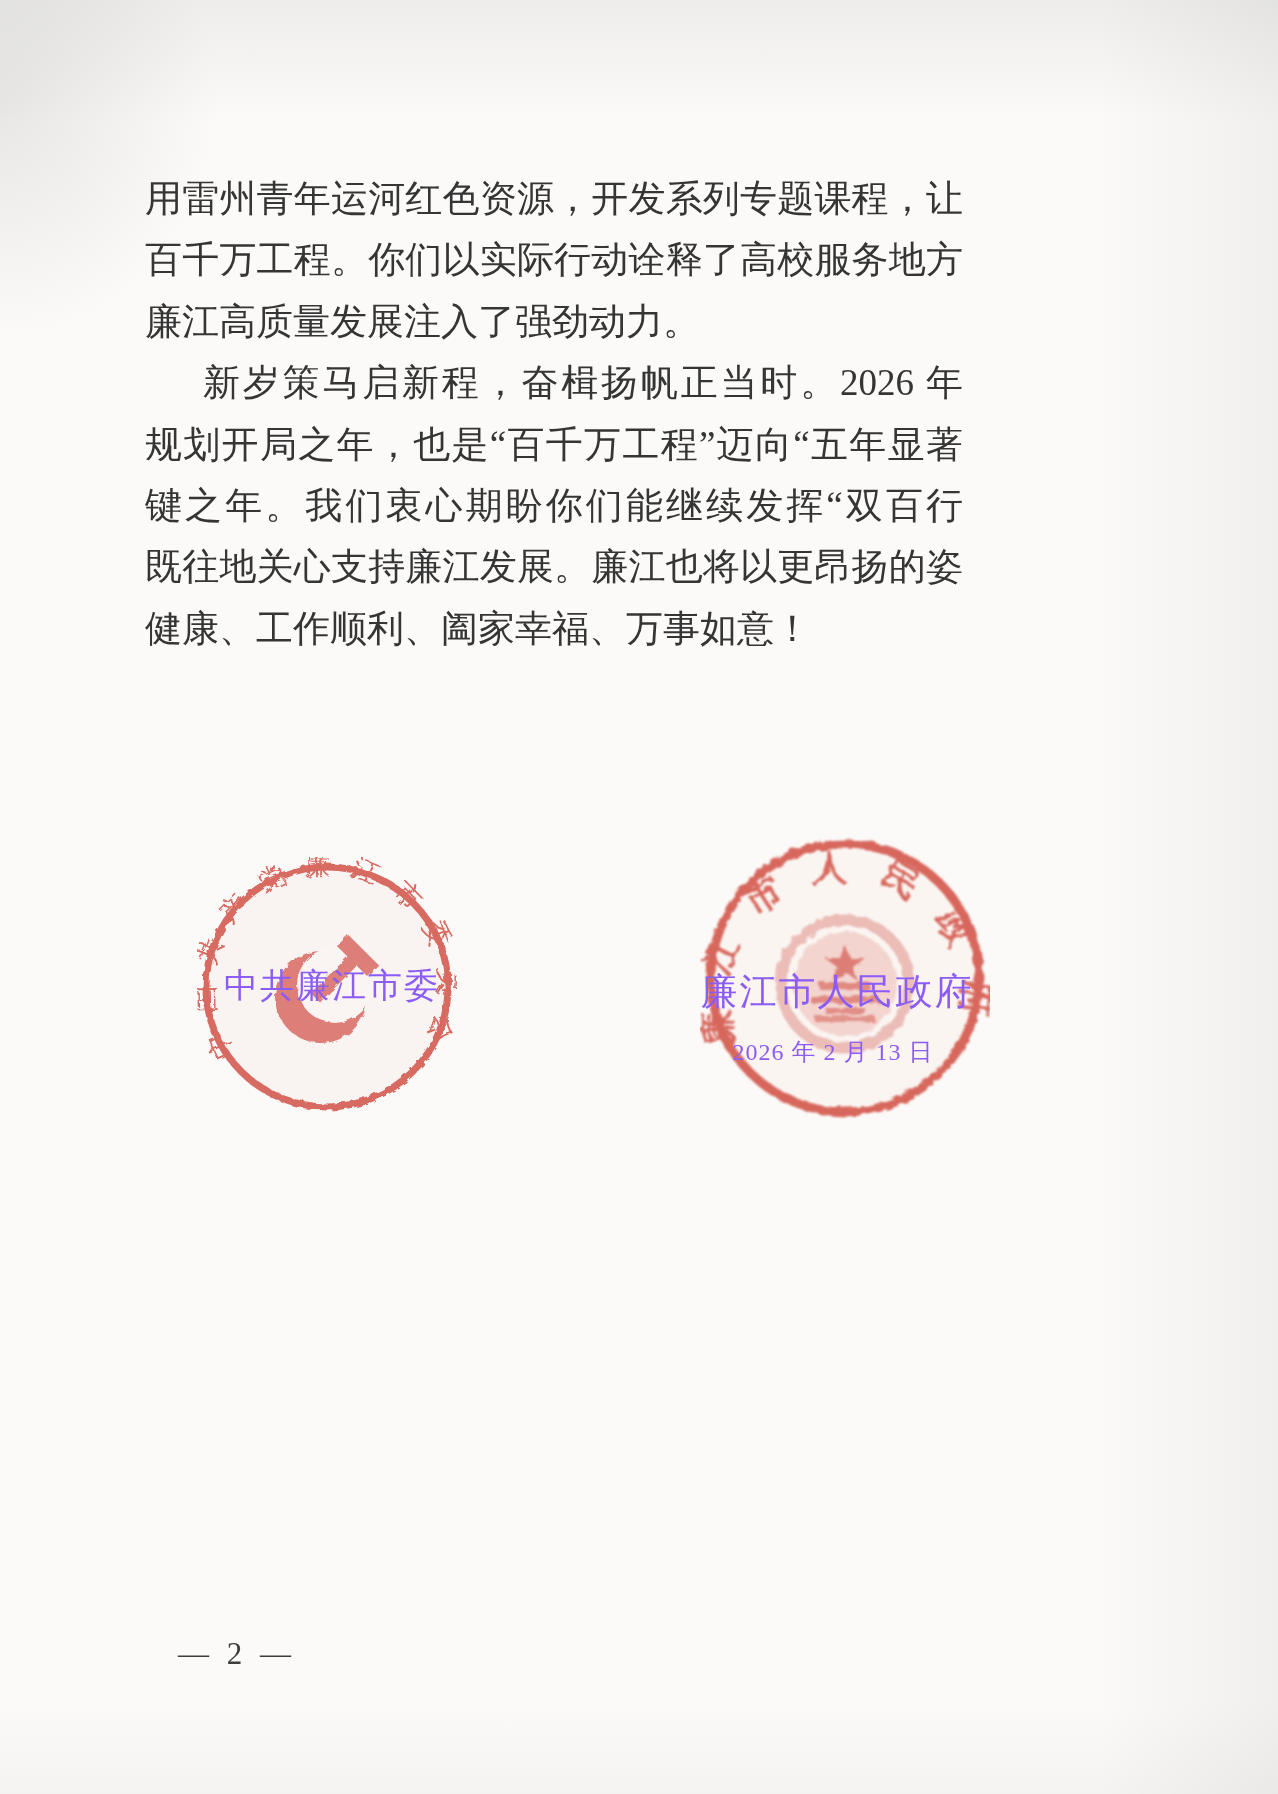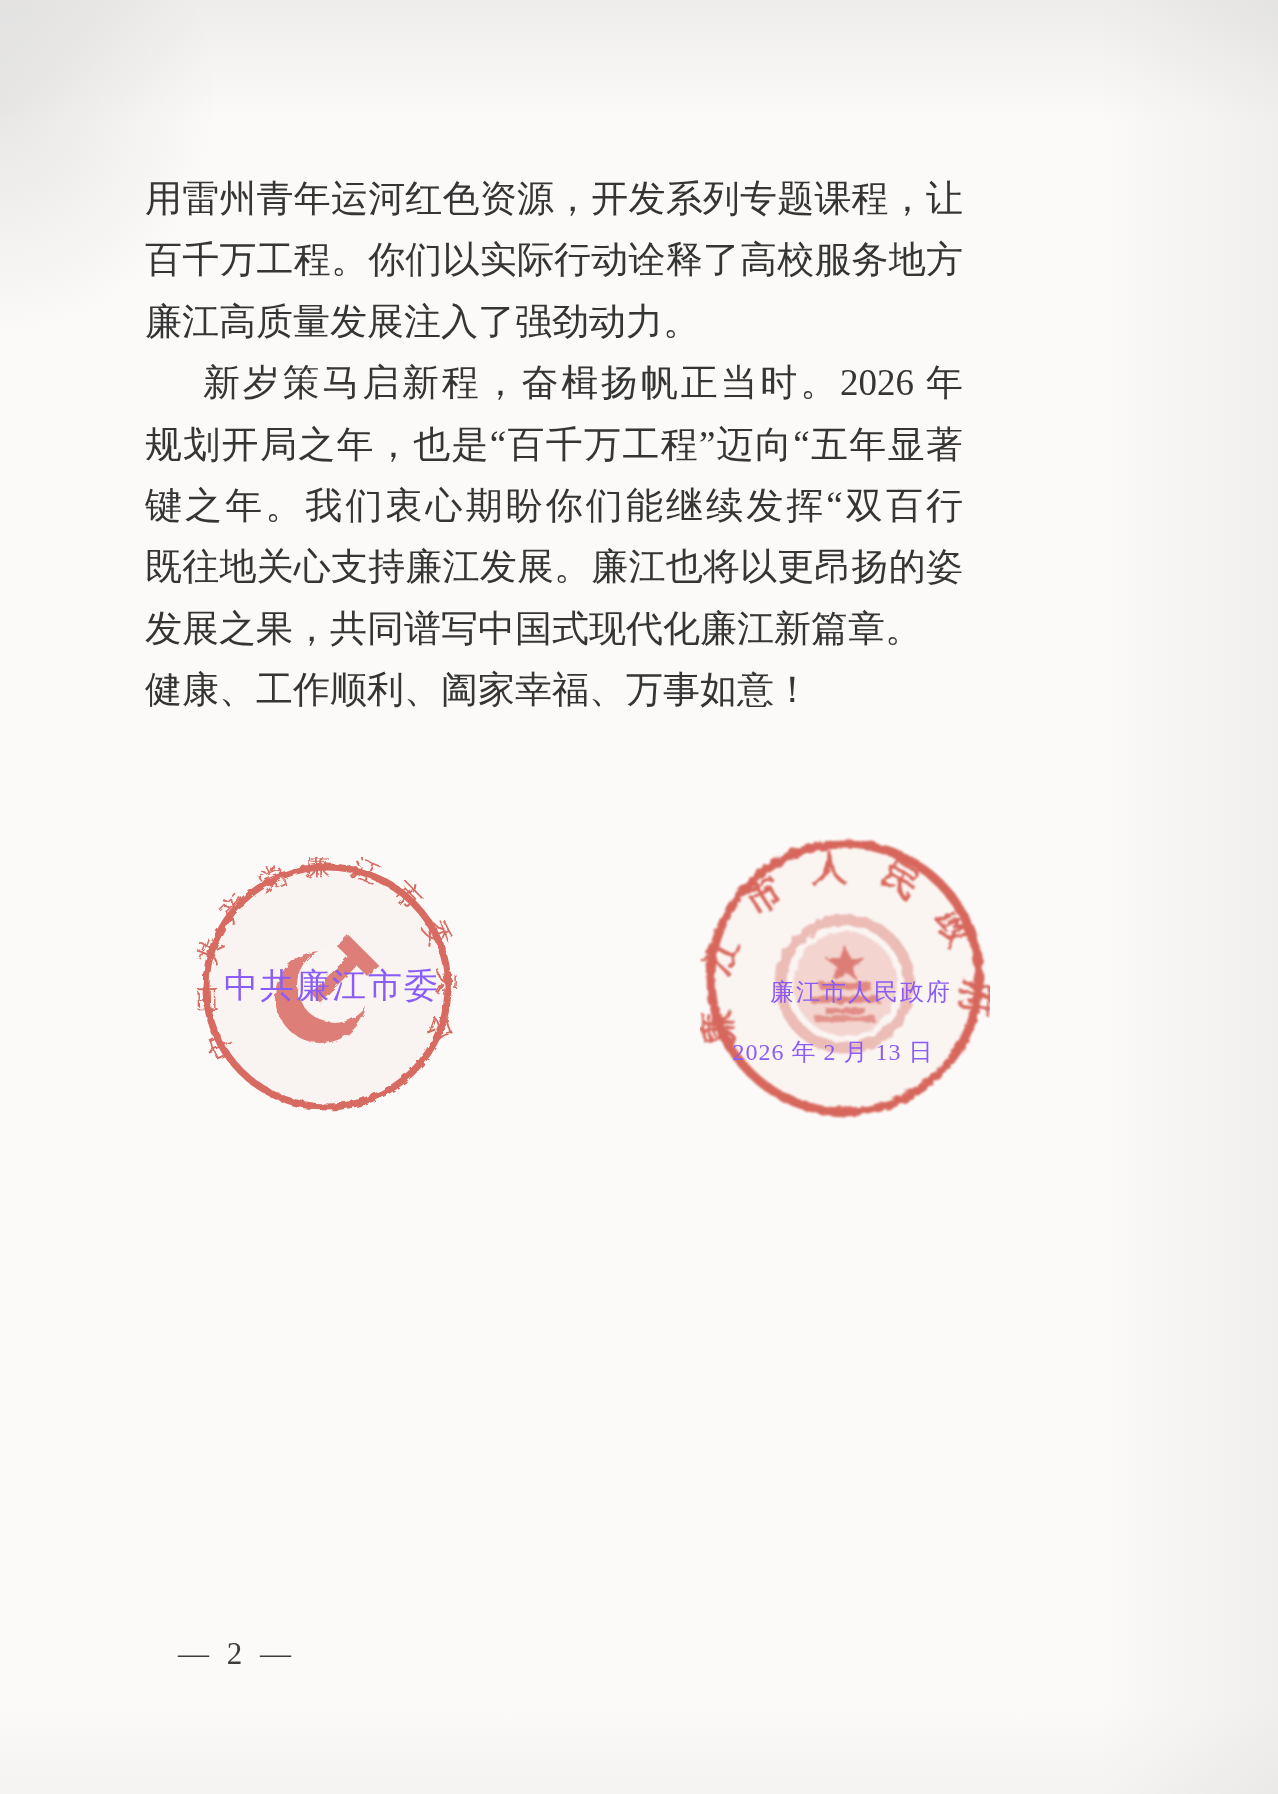--- a/index.html
+++ b/index.html
@@ -32,21 +32,21 @@
   .line.indent{text-indent:58px;}
 
   .seal{position:absolute;}
   .seal svg{display:block;}
 
   .seal-label{
     position:absolute;color:#8b5cf6;text-align:center;
     font-size:34px;letter-spacing:2px;line-height:44px;white-space:nowrap;
   }
   .label-party{left:187px;top:964px;width:290px;}
-  .label-gov{left:716px;top:970px;width:290px;font-size:24px;}
+  .label-gov{left:692px;top:970px;width:290px;font-size:37px;}
   .label-date{left:683px;top:1030px;width:300px;font-size:24px;letter-spacing:1px;}
 
   .page-number{
     position:absolute;left:178px;top:1636px;
     color:#3d3d3d;font-size:31px;letter-spacing:5px;white-space:nowrap;
   }
 </style>
 </head>
 <body>
 
@@ -56,21 +56,20 @@
 <div class="shade shade-bottom"></div>
 
 <div class="letter">
   <div class="line">用雷州青年运河红色资源，开发系列专题课程，让红色基因绽放</div>
   <div class="line">百千万工程。你们以实际行动诠释了高校服务地方的责任担当，为</div>
   <div class="line end">廉江高质量发展注入了强劲动力。</div>
   <div class="line indent">新岁策马启新程，奋楫扬帆正当时。2026 年是“十五五”</div>
   <div class="line">规划开局之年，也是“百千万工程”迈向“五年显著变化”的关</div>
   <div class="line">键之年。我们衷心期盼你们能继续发挥“双百行动”优势，一如</div>
   <div class="line">既往地关心支持廉江发展。廉江也将以更昂扬的姿态、更扎实的</div>
-  <div class="line end">发展之果，共同谱写中国式现代化廉江新篇章。</div>
   <div class="line end">健康、工作顺利、阖家幸福、万事如意！</div>
 </div>
 
 <div class="seal" style="left:197px;top:857px;">
   <svg width="260" height="260" viewBox="-130 -130 260 260">
     <defs>
       <filter id="stampL" x="-20%" y="-20%" width="140%" height="140%">
         <feTurbulence type="fractalNoise" baseFrequency="0.14" numOctaves="2" result="n"></feTurbulence>
         <feDisplacementMap in="SourceGraphic" in2="n" scale="5"></feDisplacementMap>
         <feGaussianBlur stdDeviation="0.7"></feGaussianBlur>

